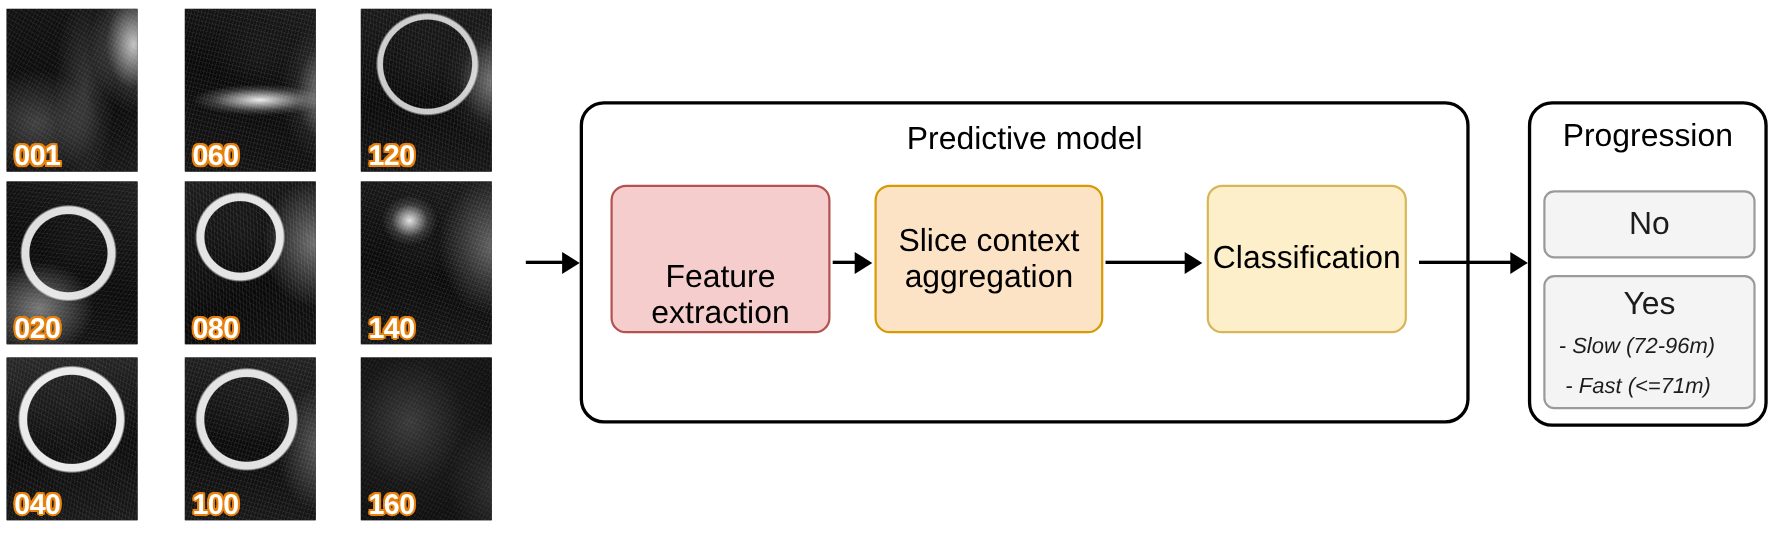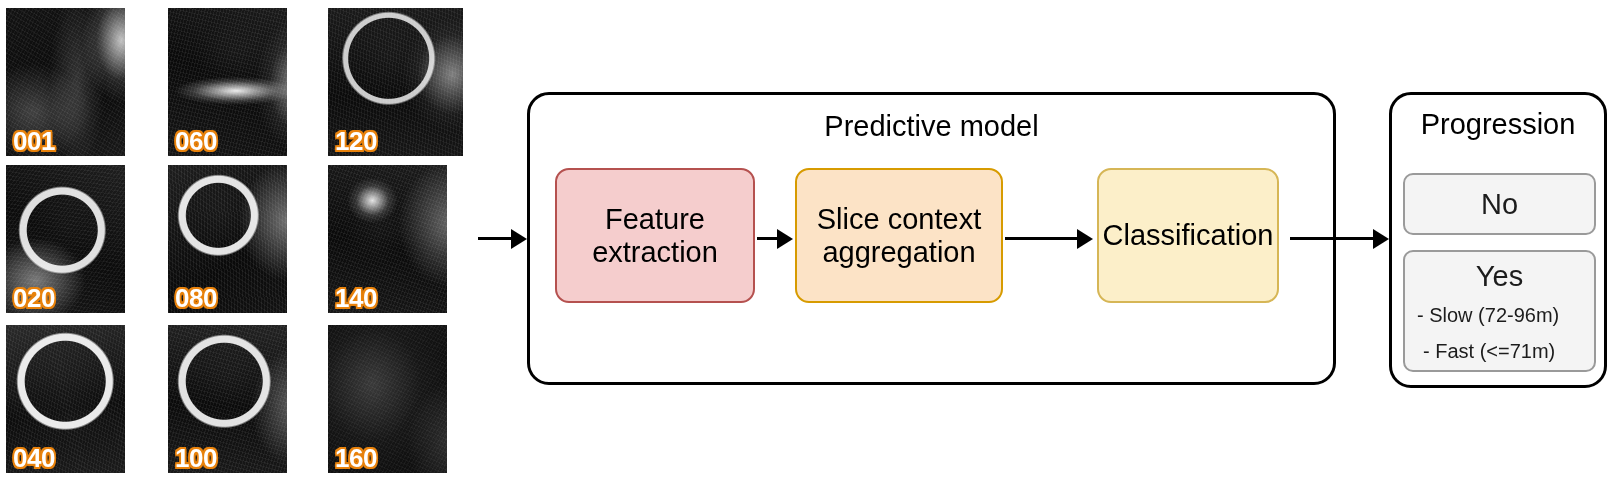--- a/index.html
+++ b/index.html
@@ -134,21 +134,21 @@
   #progression-title{top:110px;}
 
   .stage-box{
     position:absolute;box-sizing:border-box;
     display:flex;align-items:center;justify-content:center;
     text-align:center;border-radius:14px;
     font-size:29px;line-height:1.12;color:#000;
   }
   #feature-extraction-box{
     left:555px;top:168px;width:200px;height:135px;
-    background:#F5CDCD;border:2.5px solid #B5514F;
+    background:#F5CDCD;border:2.5px solid #B5514F;align-items:flex-end;
   }
   #slice-context-box{
     left:795px;top:168px;width:208px;height:135px;
     background:#FCE3C6;border:2.5px solid #D79B00;
   }
   #classification-box{
     left:1097px;top:168px;width:182px;height:135px;
     background:#FCEFC9;border:2.5px solid #D6B656;
   }
 
@@ -160,21 +160,21 @@
   #progression-no-box{left:1403px;top:173px;width:193px;height:62px;}
   #progression-yes-box{left:1403px;top:250px;width:193px;height:122px;}
 
   .outcome-head{
     text-align:center;font-size:29px;line-height:1;color:#1c1c1c;
   }
   #progression-no-label{margin-top:15px;}
   #progression-yes-label{margin-top:10px;}
   .outcome-detail{
     font-size:20px;line-height:1;color:#1c1c1c;
-    margin-left:12px;margin-top:14px;white-space:nowrap;
+    margin-left:12px;margin-top:14px;white-space:nowrap;font-style:italic;
   }
   #progression-yes-fast{margin-left:18px;margin-top:16px;}
 
   
   .arrow{position:absolute;height:0;}
   .arrow .shaft{position:absolute;left:0;top:0;height:3px;background:#000;}
   .arrow .head{
     position:absolute;top:-8.5px;width:0;height:0;
     border-top:10px solid transparent;border-bottom:10px solid transparent;
     border-left:16px solid #000;
@@ -205,21 +205,21 @@
     <div class="mri-tile" style="left:0px;top:0px;">
       <div class="tex v1"></div>
       <div class="mri-label">001</div>
     </div>
 
     <div class="mri-tile" style="left:162px;top:0px;">
       <div class="tex v2"></div>
       <div class="mri-label">060</div>
     </div>
 
-    <div class="mri-tile" style="left:322px;top:0px;padding-left:16px;">
+    <div class="mri-tile" style="left:322px;top:0px;">
       <div class="tex v3"></div>
       <div class="mri-label">120</div>
     </div>
 
     <div class="mri-tile" style="left:0px;top:157px;">
       <div class="tex v4"></div>
       <div class="mri-label">020</div>
     </div>
 
     <div class="mri-tile" style="left:162px;top:157px;">

